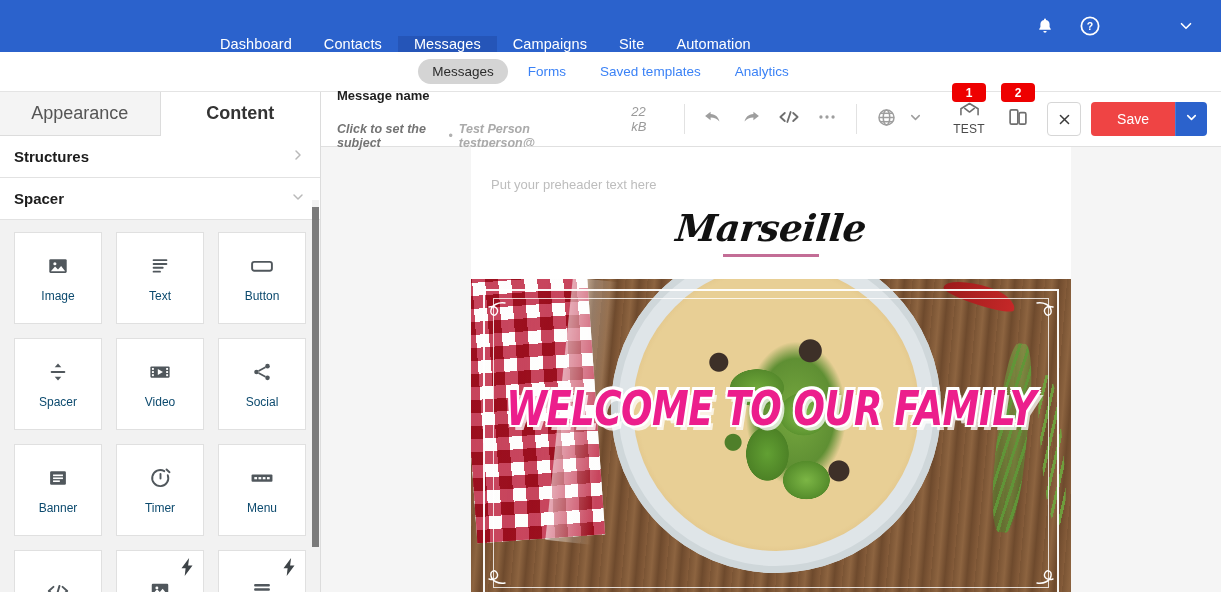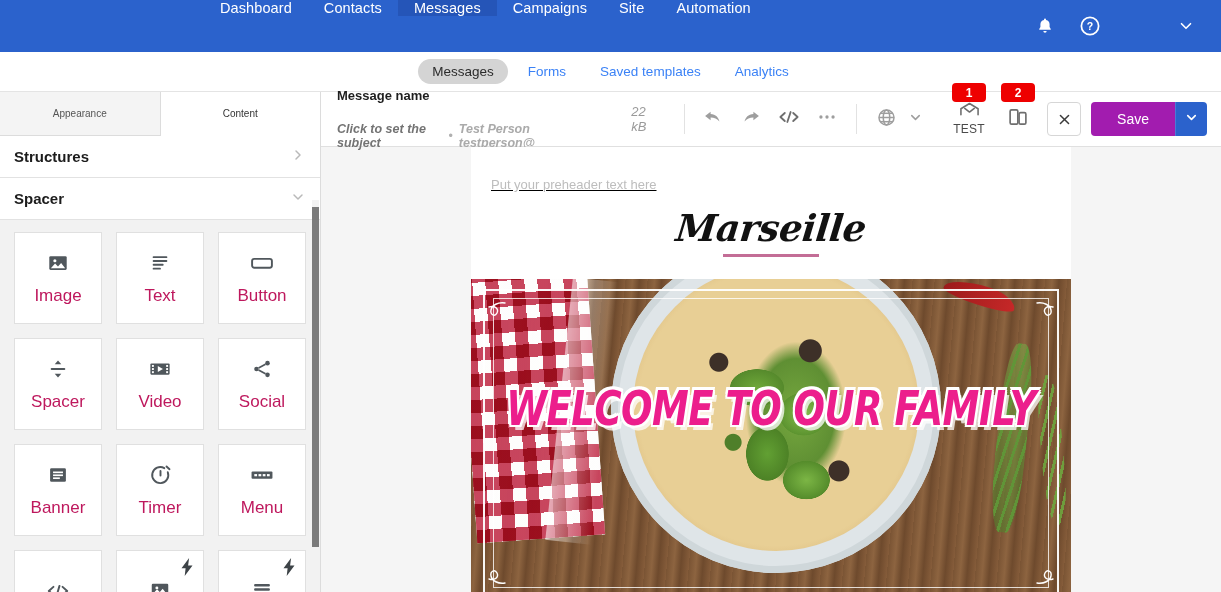--- a/index.html
+++ b/index.html
@@ -8,21 +8,21 @@
     font-family: "Liberation Sans", sans-serif;
     background: #ffffff; overflow: hidden;
   }
   body { position: relative; }
 
   
   .topnav {
     height: 52px; background: #2b62cc;
     display: flex; align-items: stretch; position: relative;
   }
-  .topnav-links { display: flex; align-items: flex-start; margin-left: 204px; }
+  .topnav-links { display: flex; align-items: flex-end; margin-left: 204px; }
   .topnav-link {
     display: flex; align-items: center; padding: 0 16px;
     color: #ffffff; font-size: 14.5px; letter-spacing: .1px;
     cursor: pointer; white-space: nowrap;
   }
   .topnav-link.active { background: #2555b8; }
   .topnav-right {
     margin-left: auto; display: flex; align-items: center;
     gap: 24px; padding-right: 26px;
   }
@@ -43,47 +43,47 @@
   .main { display: flex; height: 500px; }
 
   
   .leftpanel {
     width: 321px; background: #f2f2f2; position: relative;
     display: flex; flex-direction: column; border-right: 1px solid #dcdcdc;
   }
   .panel-tabs { display: flex; height: 44px; background: #ffffff; }
   .panel-tab {
     flex: 1; display: flex; align-items: center; justify-content: center;
-    font-size: 10px; color: #555; cursor: pointer;
+    font-size: 18px; color: #555; cursor: pointer;
     background: #f4f4f4; border-bottom: 1px solid #dcdcdc;
     border-right: 1px solid #dcdcdc;
   }
   .panel-tab.active { background: #ffffff; border-bottom-color: transparent; color: #333; }
-  .panel-tab:last-child { border-right: none; }
+  .panel-tab:last-child { border-right: none; font-weight: bold; }
 
   .accordion-row {
     height: 42px; background: #ffffff; display: flex; align-items: center;
     justify-content: space-between; padding: 0 14px 0 14px;
     border-bottom: 1px solid #e2e2e2; cursor: pointer;
   }
   .accordion-row .title { font-size: 15px; font-weight: bold; color: #1c1c1c; }
   .chev { color: #b9b9b9; }
 
   .blocks-area {
     flex: 1; overflow: hidden; position: relative;
     padding: 12px 14px 0 14px; background: #f2f2f2;
   }
   .blocks-grid { display: grid; grid-template-columns: repeat(3, 1fr); gap: 14px; }
   .block-tile {
     background: #ffffff; border: 1px solid #e0e0e0; height: 92px;
     display: flex; flex-direction: column; align-items: center;
     justify-content: center; gap: 10px; cursor: grab; position: relative;
   }
   .block-tile .glyph { color: #50575c; display: flex; align-items: center; justify-content: center; height: 26px; }
-  .block-tile .label { font-size: 17px; color: #be185d; }
+  .block-tile .label { font-size: 12px; color: #0c4a6e; }
   .bolt { position: absolute; top: 7px; right: 9px; color: #3d4347; }
 
   .panel-scrollbar {
     position: absolute; top: 0; right: 1px; width: 7px;
     background: #f2f2f2;
   }
   .panel-scrollthumb {
     position: absolute; top: 7px; left: 0; width: 7px; height: 340px;
     background: #7b7b7b; border-radius: 0;
   }
@@ -124,33 +124,33 @@
   .test-btn { flex-direction: column; gap: 1px; height: 40px; width: 40px; }
   .test-btn .test-label { font-size: 12px; letter-spacing: .3px; color: #4a4a4a; }
 
   .close-btn {
     width: 34px; height: 34px; border: 1px solid #d6d6d6; background: #fff;
     border-radius: 4px; display: flex; align-items: center; justify-content: center;
     cursor: pointer; color: #3b3b3b; margin-left: 12px;
   }
   .save-group { display: flex; margin-left: 10px; }
   .save-btn {
-    background: #a21caf; color: #ffffff; border: none; height: 34px;
+    background: #ef4444; color: #ffffff; border: none; height: 34px;
     padding: 0 26px; font-size: 14px; cursor: pointer;
     border-radius: 4px 0 0 4px; font-family: inherit;
   }
   .save-caret {
     background: #2b62cc; width: 32px; height: 34px; border-radius: 0 4px 4px 0;
     border-left: 1px solid #4a7ad6; display: flex; align-items: center;
     justify-content: center; color: #fff; cursor: pointer;
   }
 
   
   .canvas { flex: 1; background: #f5f5f5; overflow: hidden; display: flex; justify-content: center; }
-  .email { width: 600px; background: #ffffff; position: relative; text-decoration: underline; }
+  .email { width: 600px; background: #ffffff; position: relative; }
   .preheader { padding: 30px 22px 0 20px; font-size: 13px; color: #bdbdbd; }
   .logo-wrap { text-align: center; padding-top: 14px; padding-bottom: 22px; }
   .logo {
     font-family: "DejaVu Serif", serif; font-style: italic; font-weight: bold;
     font-size: 37px; color: #121212; letter-spacing: -.5px;
     display: inline-block; transform: skewX(-6deg);
   }
   .logo-underline { width: 96px; height: 3px; background: #c36d96; margin: 4px auto 0; }
 
   

